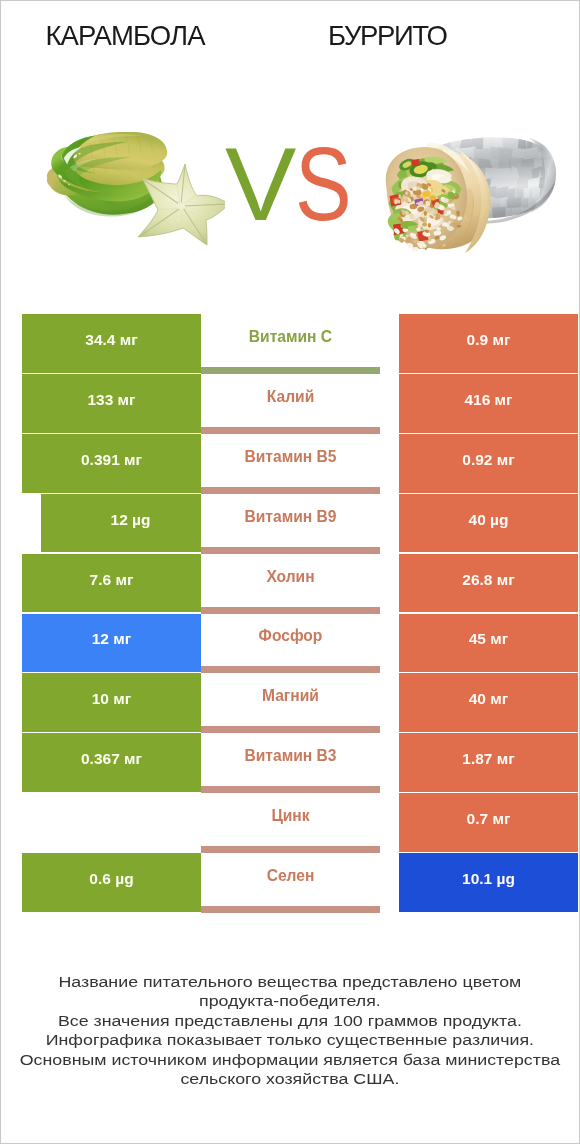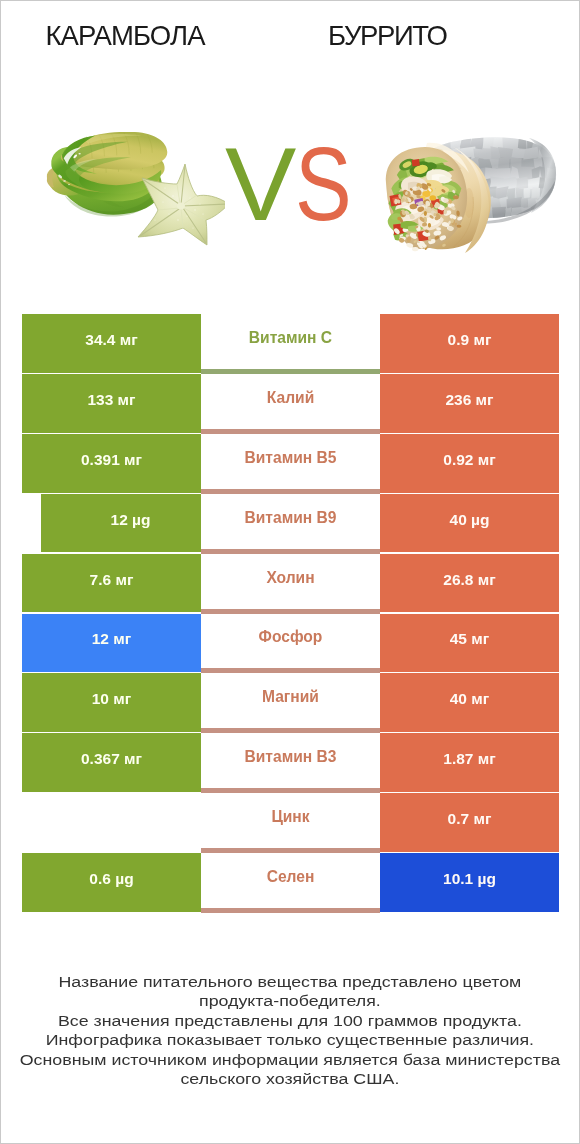--- a/index.html
+++ b/index.html
@@ -15,22 +15,22 @@
   .burrito-wrap{position:absolute;left:378px;top:128px;}
   .vs{position:absolute;left:0;top:131px;width:578px;font-size:104px;font-weight:400;line-height:104px;}
   .vs .v{position:absolute;left:224px;top:0;color:#7aa22e;display:inline-block;transform:scaleX(1.028);transform-origin:left top;}
   .vs .s{position:absolute;left:294px;top:0;color:#e2694a;display:inline-block;transform:scaleX(0.816);transform-origin:left top;}
   .table{position:absolute;left:21px;top:313.2px;width:537px;height:599px;}
   .row{position:absolute;left:0;width:537px;height:59.8px;}
   .c{position:absolute;top:0;display:flex;align-items:center;justify-content:center;width:179px;
      font-size:15.5px;font-weight:bold;box-sizing:border-box;}
   .c.l,.c.r{height:58.6px;padding-bottom:7px;}
   .c.l{left:0;background:#81a72f;color:#fdfff0;}
-  .c.r{left:358px;background:#e06d4b;color:#fffaf5;}
-  .c.m{left:179px;background:#fff;height:59.8px;font-size:15.6px;padding-bottom:7px;border-bottom:5px solid #0c4a6e;}
+  .c.r{left:377px;background:#e06d4b;color:#fffaf5;}
+  .c.m{left:179px;background:#fff;height:59.8px;font-size:15.6px;padding-bottom:7px;border-bottom:7px solid #0c4a6e;}
   .note{position:absolute;left:0;top:971px;width:493px;text-align:center;font-size:15.2px;color:#333;line-height:19.4px;
         transform:scaleX(1.172);transform-origin:left top;}
 </style>
 </head>
 <body>
 
 <div class="page">
   <div class="titles">
     <div class="title left">КАРАМБОЛА</div>
     <div class="title right">БУРРИТО</div>
@@ -571,21 +571,21 @@
   </div>
   <div class="table" id="table">
       <div class="row" style="top: 0px;">
         <div class="c l" style="background-color: rgb(129, 167, 47);">34.4 мг</div>
         <div class="c m" style="color: rgb(137, 163, 67); border-bottom-color: rgb(147, 168, 113);">Витамин C</div>
         <div class="c r" style="background-color: rgb(224, 109, 75);">0.9 мг</div>
       </div>
       <div class="row" style="top: 59.88px;">
         <div class="c l" style="background-color: rgb(129, 167, 47);">133 мг</div>
         <div class="c m" style="color: rgb(201, 122, 92); border-bottom-color: rgb(197, 146, 131);">Калий</div>
-        <div class="c r" style="background-color: rgb(224, 109, 75);">236 мг</div>
+        <div class="c r" style="background-color: rgb(224, 109, 75);">416 мг</div>
       </div>
       <div class="row" style="top: 119.76px;">
         <div class="c l" style="background-color: rgb(129, 167, 47);">0.391 мг</div>
         <div class="c m" style="color: rgb(201, 122, 92); border-bottom-color: rgb(197, 146, 131);">Витамин B5</div>
         <div class="c r" style="background-color: rgb(224, 109, 75);">0.92 мг</div>
       </div>
       <div class="row" style="top: 179.64px;">
         <div class="c l" style="background-color: rgb(129, 167, 47); margin-left: 19px;">12 µg</div>
         <div class="c m" style="color: rgb(201, 122, 92); border-bottom-color: rgb(197, 146, 131);">Витамин B9</div>
         <div class="c r" style="background-color: rgb(224, 109, 75);">40 µg</div>

